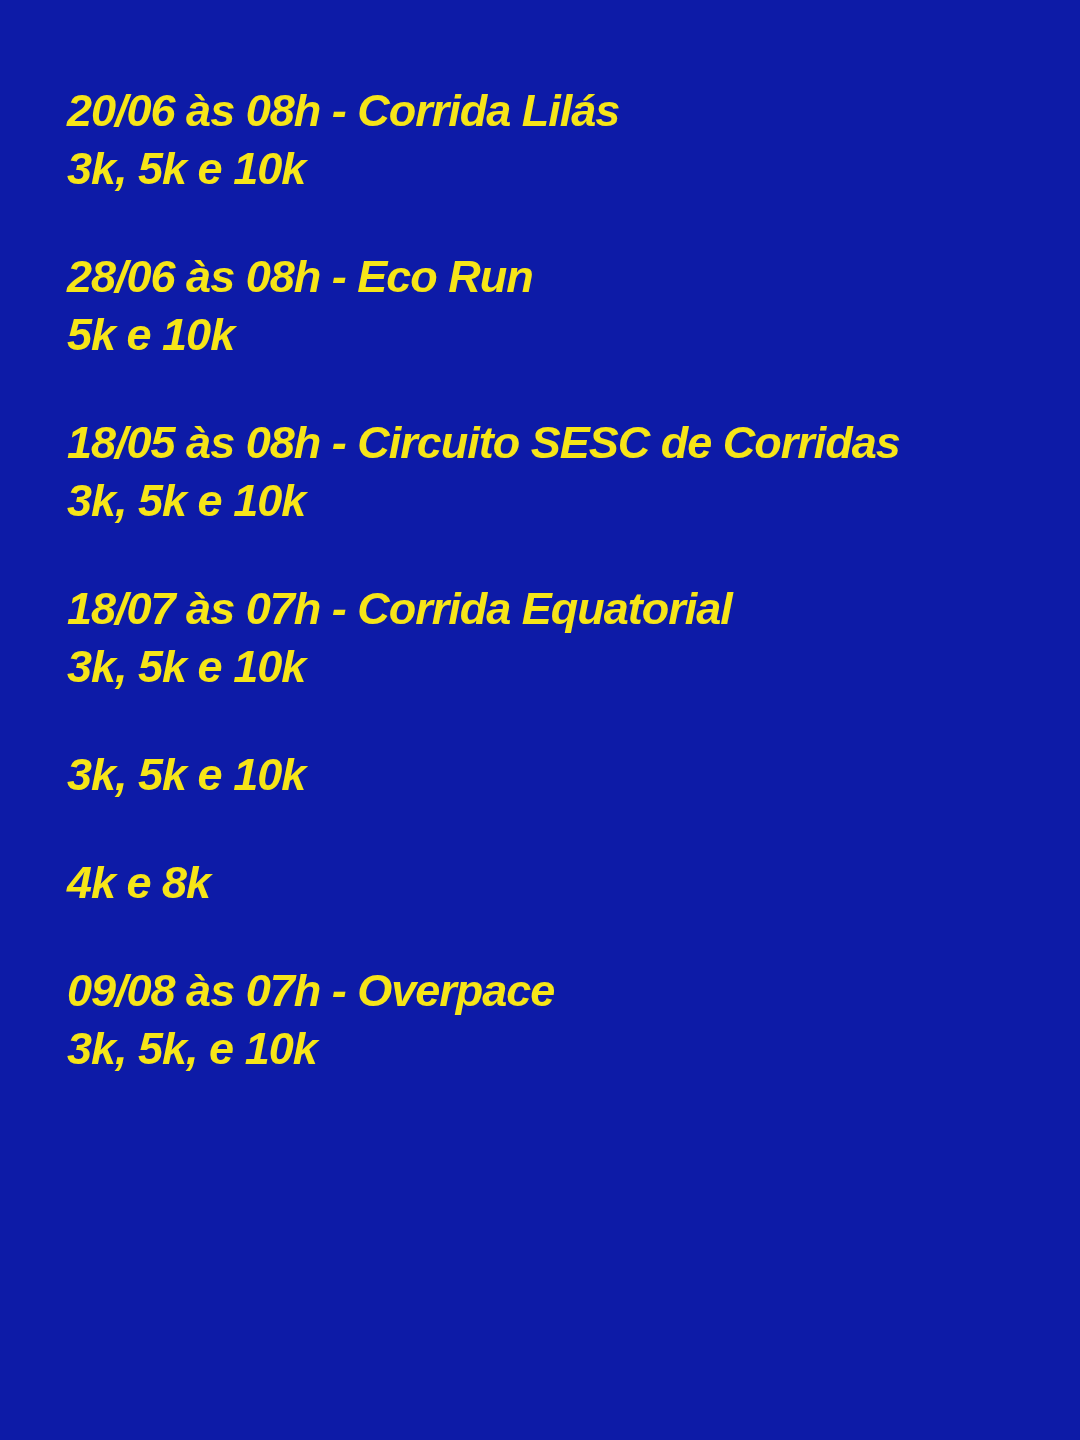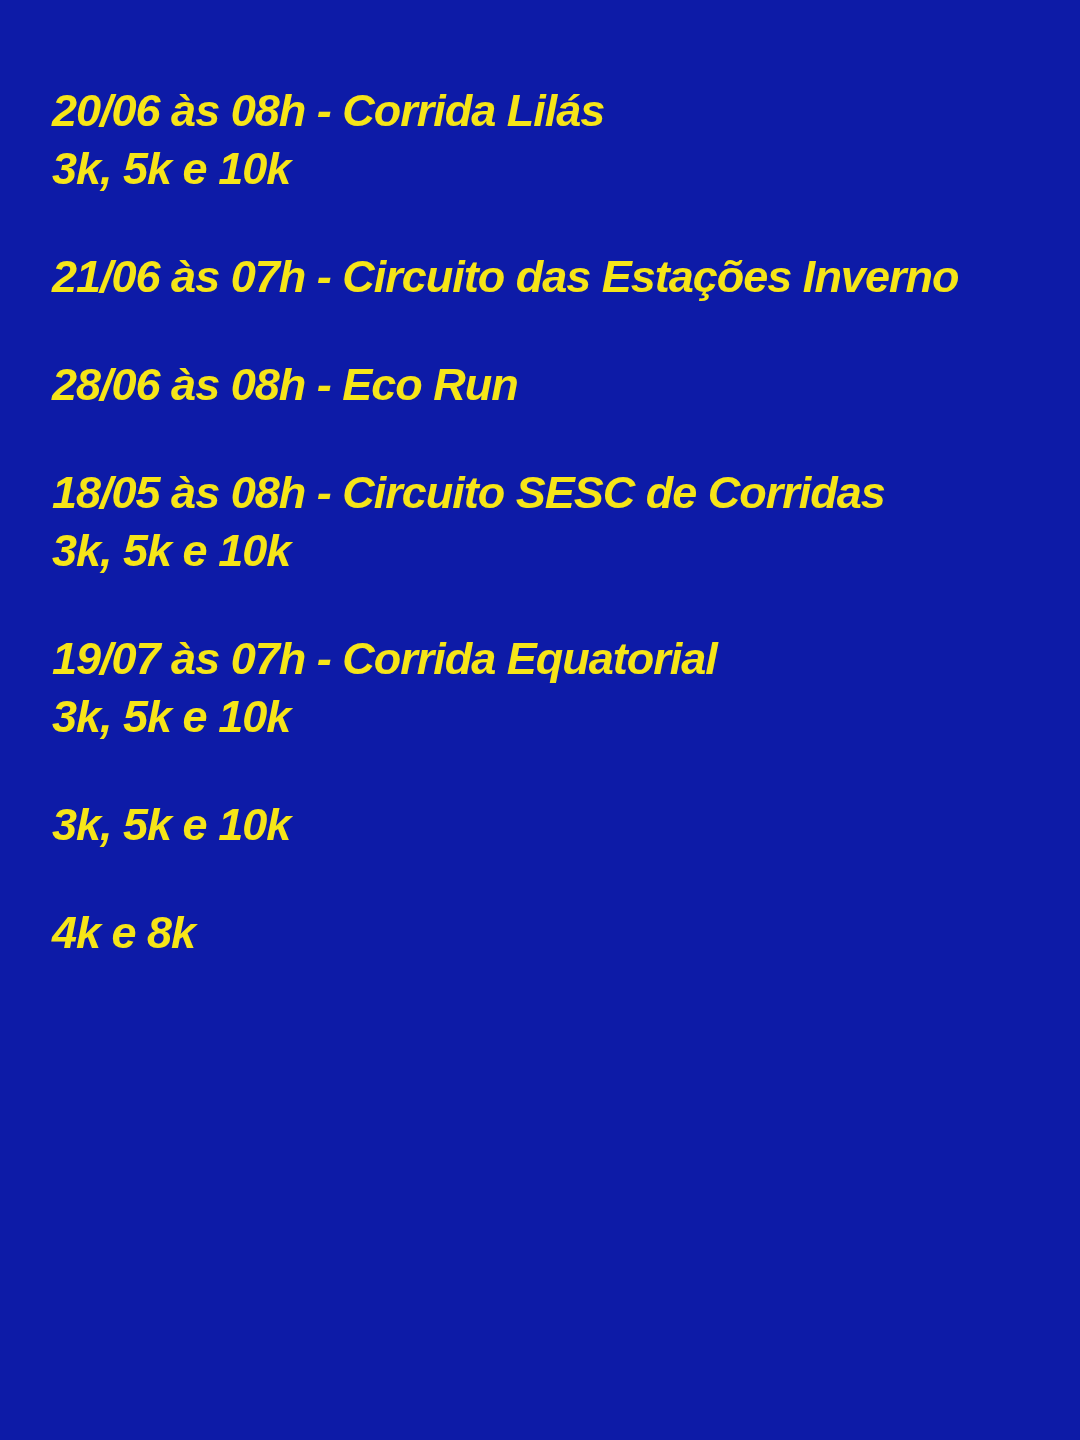--- a/index.html
+++ b/index.html
@@ -14,21 +14,21 @@
   body {
     width: 1080px;
     height: 1440px;
     background: var(--bg);
     overflow: hidden;
     font-family: "Liberation Sans", sans-serif;
   }
   .poster {
     width: 1080px;
     height: 1440px;
-    padding: 82px 30px 0 52px;
+    padding: 82px 30px 0 67px;
   }
   .event {
     margin: 0 0 50px 0;
   }
   .event-title,
   .event-distances {
     font-family: "Liberation Sans", sans-serif;
     font-style: italic;
     font-weight: 700;
     font-size: 45px;
@@ -42,39 +42,43 @@
 <body>
 
 <div class="poster">
 
   <div class="event">
     <div class="event-title">20/06 às 08h - Corrida Lilás</div>
     <div class="event-distances">3k, 5k e 10k</div>
   </div>
 
   <div class="event">
-    <div class="event-title">21/06 às 07h - Circuito das Estações Inverno</div>
   </div>
 
   <div class="event">
     <div class="event-title">28/06 às 08h - Eco Run</div>
+    <div class="event-distances">5k e 10k</div>
   </div>
 
   <div class="event">
     <div class="event-title">18/05 às 08h - Circuito SESC de Corridas</div>
     <div class="event-distances">3k, 5k e 10k</div>
   </div>
 
   <div class="event">
-    <div class="event-title">19/07 às 07h - Corrida Equatorial</div>
+    <div class="event-title">18/07 às 07h - Corrida Equatorial</div>
     <div class="event-distances">3k, 5k e 10k</div>
   </div>
 
   <div class="event">
     <div class="event-distances">3k, 5k e 10k</div>
   </div>
 
   <div class="event">
     <div class="event-distances">4k e 8k</div>
   </div>
 
+  <div class="event">
+    <div class="event-title">09/08 às 07h - Overpace</div>
+    <div class="event-distances">3k, 5k, e 10k</div>
+  </div>
 
 </div>
 
 </body></html>

